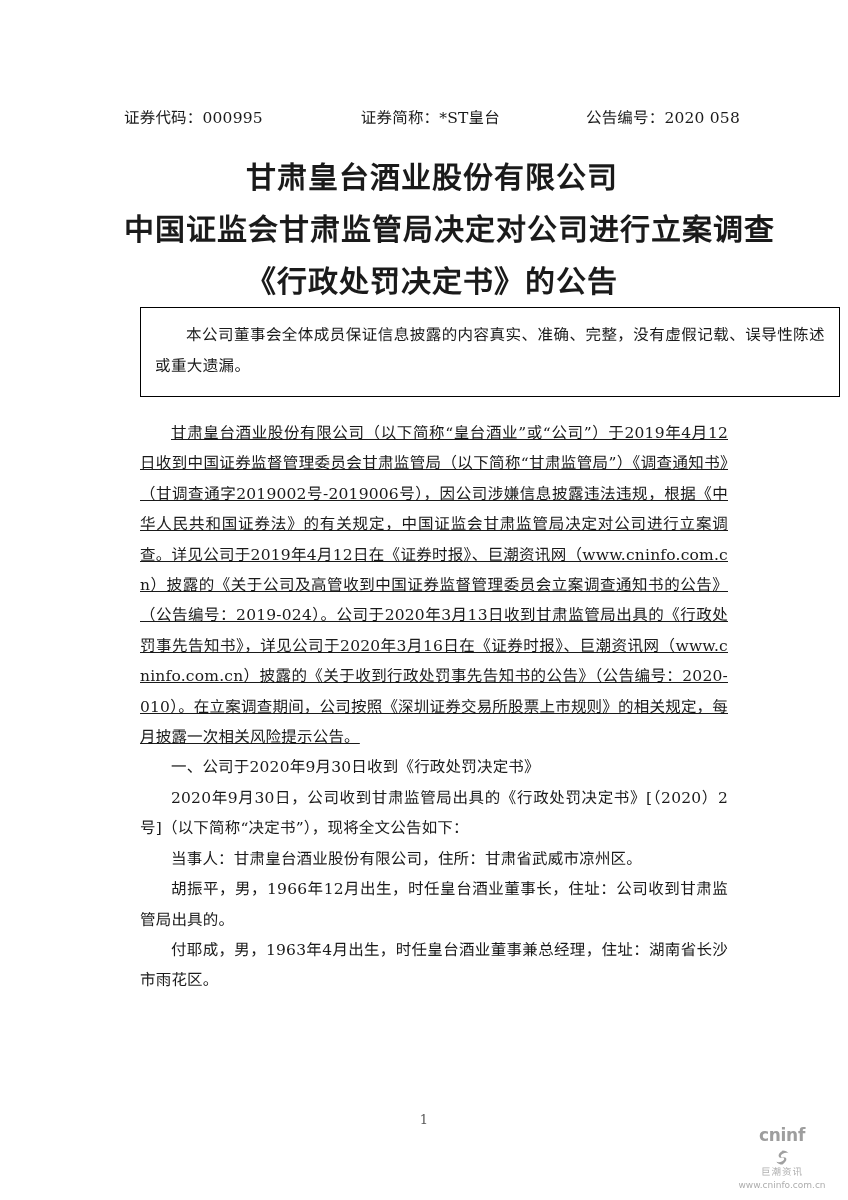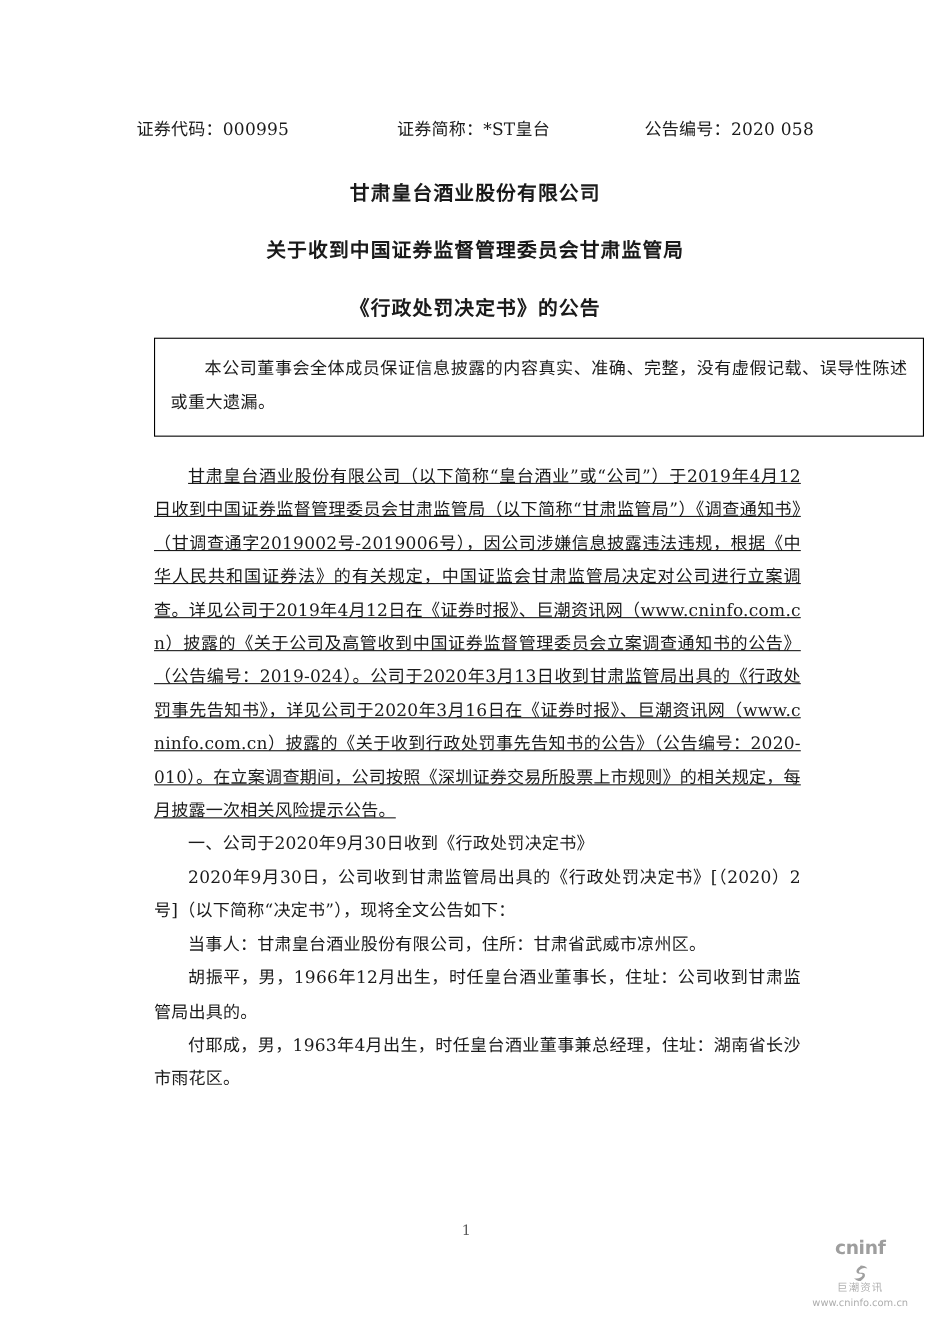--- a/index.html
+++ b/index.html
@@ -47,25 +47,25 @@
 
   
   .title-block {
     position: absolute;
     left: 124px;
     top: 152px;
     width: 616px;
     text-align: center;
   }
   .title-line {
-    font-size: 18px;
+    font-size: 30px;
     font-weight: bold;
     line-height: 52px;
     letter-spacing: 1px;
-    font-family: Liberation Mono, monospace;
+    font-family: Liberation Serif, serif;
     white-space: nowrap;
   }
 
   
   .notice-box {
     position: absolute;
     left: 140px;
     top: 307px;
     width: 700px;
     box-sizing: border-box;
@@ -169,21 +169,21 @@
 <div class="page">
 
   <div class="doc-header">
     <span class="hdr-cell hdr-code">证券代码：000995</span>
     <span class="hdr-cell hdr-abbr">证券简称：*ST皇台</span>
     <span class="hdr-cell hdr-number">公告编号：2020 058</span>
   </div>
 
   <div class="title-block">
     <div class="title-line">甘肃皇台酒业股份有限公司</div>
-    <div class="title-line">关于收到中国证券监督管理委员会甘肃监管局</div>
+    <div class="title-line">中国证监会甘肃监管局决定对公司进行立案调查</div>
     <div class="title-line">《行政处罚决定书》的公告</div>
   </div>
 
   <div class="notice-box">
     <p class="notice-text">本公司董事会全体成员保证信息披露的内容真实、准确、完整，没有虚假记载、误导性陈述或重大遗漏。</p>
   </div>
 
   <div class="body-block">
     <p class="para first">甘肃皇台酒业股份有限公司（以下简称“皇台酒业”或“公司”）于2019年4月12日收到中国证券监督管理委员会甘肃监管局（以下简称“甘肃监管局”）《调查通知书》（甘调查通字2019002号-2019006号），因公司涉嫌信息披露违法违规，根据《中华人民共和国证券法》的有关规定，中国证监会甘肃监管局决定对公司进行立案调查。详见公司于2019年4月12日在《证券时报》、巨潮资讯网（www.cninfo.com.cn）披露的《关于公司及高管收到中国证券监督管理委员会立案调查通知书的公告》（公告编号：2019-024）。公司于2020年3月13日收到甘肃监管局出具的《行政处罚事先告知书》，详见公司于2020年3月16日在《证券时报》、巨潮资讯网（www.cninfo.com.cn）披露的《关于收到行政处罚事先告知书的公告》（公告编号：2020-010）。在立案调查期间，公司按照《深圳证券交易所股票上市规则》的相关规定，每月披露一次相关风险提示公告。</p>
     <h2 class="section-heading">一、公司于2020年9月30日收到《行政处罚决定书》</h2>

